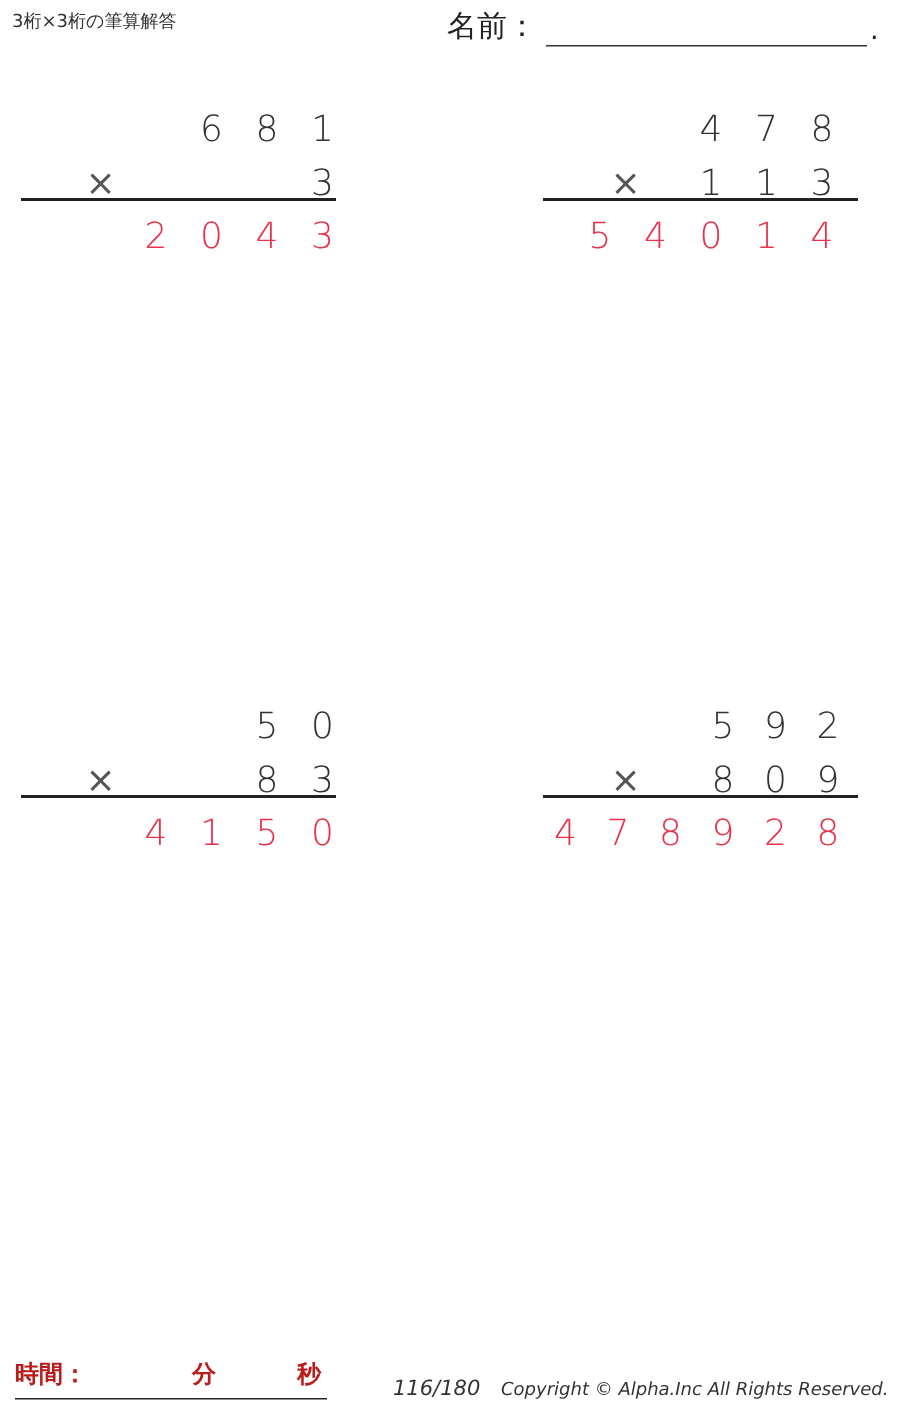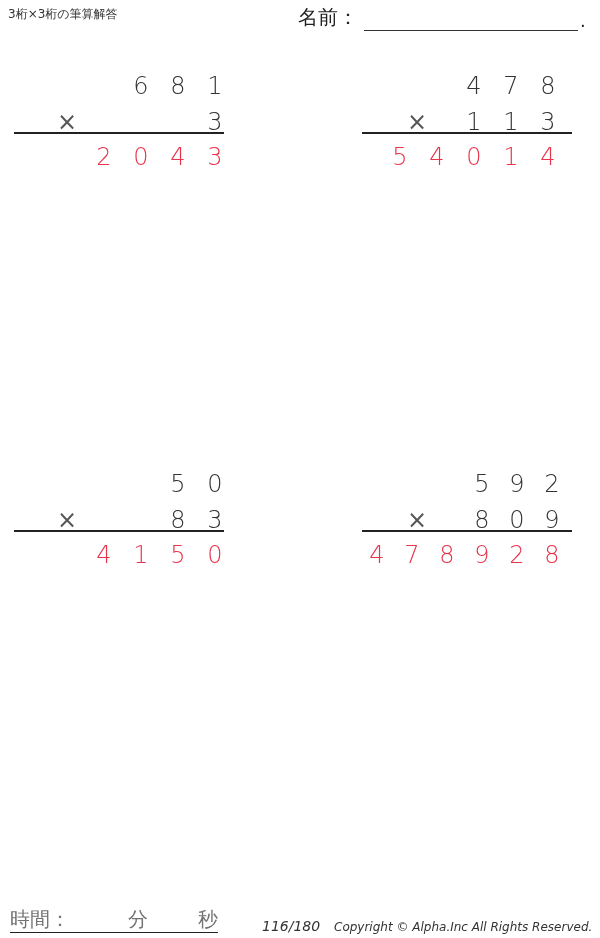--- a/index.html
+++ b/index.html
@@ -8,22 +8,22 @@
   .title { position: absolute; left: 8px; top: 6px; font-size: 12px; color: #333; }
   .name { position: absolute; left: 298px; top: 4px; font-size: 20px; color: #222; display: flex; align-items: flex-end; text-align: center; }
   .name-line { display: inline-block; width: 214px; border-bottom: 1px solid #333; height: 20px; margin-left: 6px; }
   .name-dot { font-size: 18px; margin-left: 2px; }
   .problem { position: absolute; width: 212px; }
   .row { position: relative; height: 36px; }
   .digit { position: absolute; width: 30px; text-align: center; font-size: 24px; font-weight: 300; top: 4px; color: #333; }
   .ans .digit { color: #e8334a; }
   .times { position: absolute; width: 30px; text-align: center; font-size: 24px; top: 4px; color: #555; }
   .rule { position: absolute; height: 2px; background: #222; }
-  .footer-time { position: absolute; left: 10px; top: 906px; font-size: 20px; color: #737373;
-                 border-bottom: 1px solid #222; width: 208px; height: 26px; }
+  .footer-time { position: absolute; left: 10px; top: 906px; font-size: 16px; color: #b91c1c;
+                 border-bottom: 1px solid #222; width: 208px; height: 26px; font-weight: bold; }
   .footer-time span { position: absolute; top: 0; }
   .footer-copy { position: absolute; left: 262px; top: 918px; font-size: 12px; color: #333; white-space: nowrap; font-style: italic; }
   .footer-copy .page { font-size: 14px; margin-right: 10px; }
 </style>
 </head>
 <body>
 
 <div class="title">3桁×3桁の筆算解答</div>
 <div class="name">
   <span>名前：</span>

